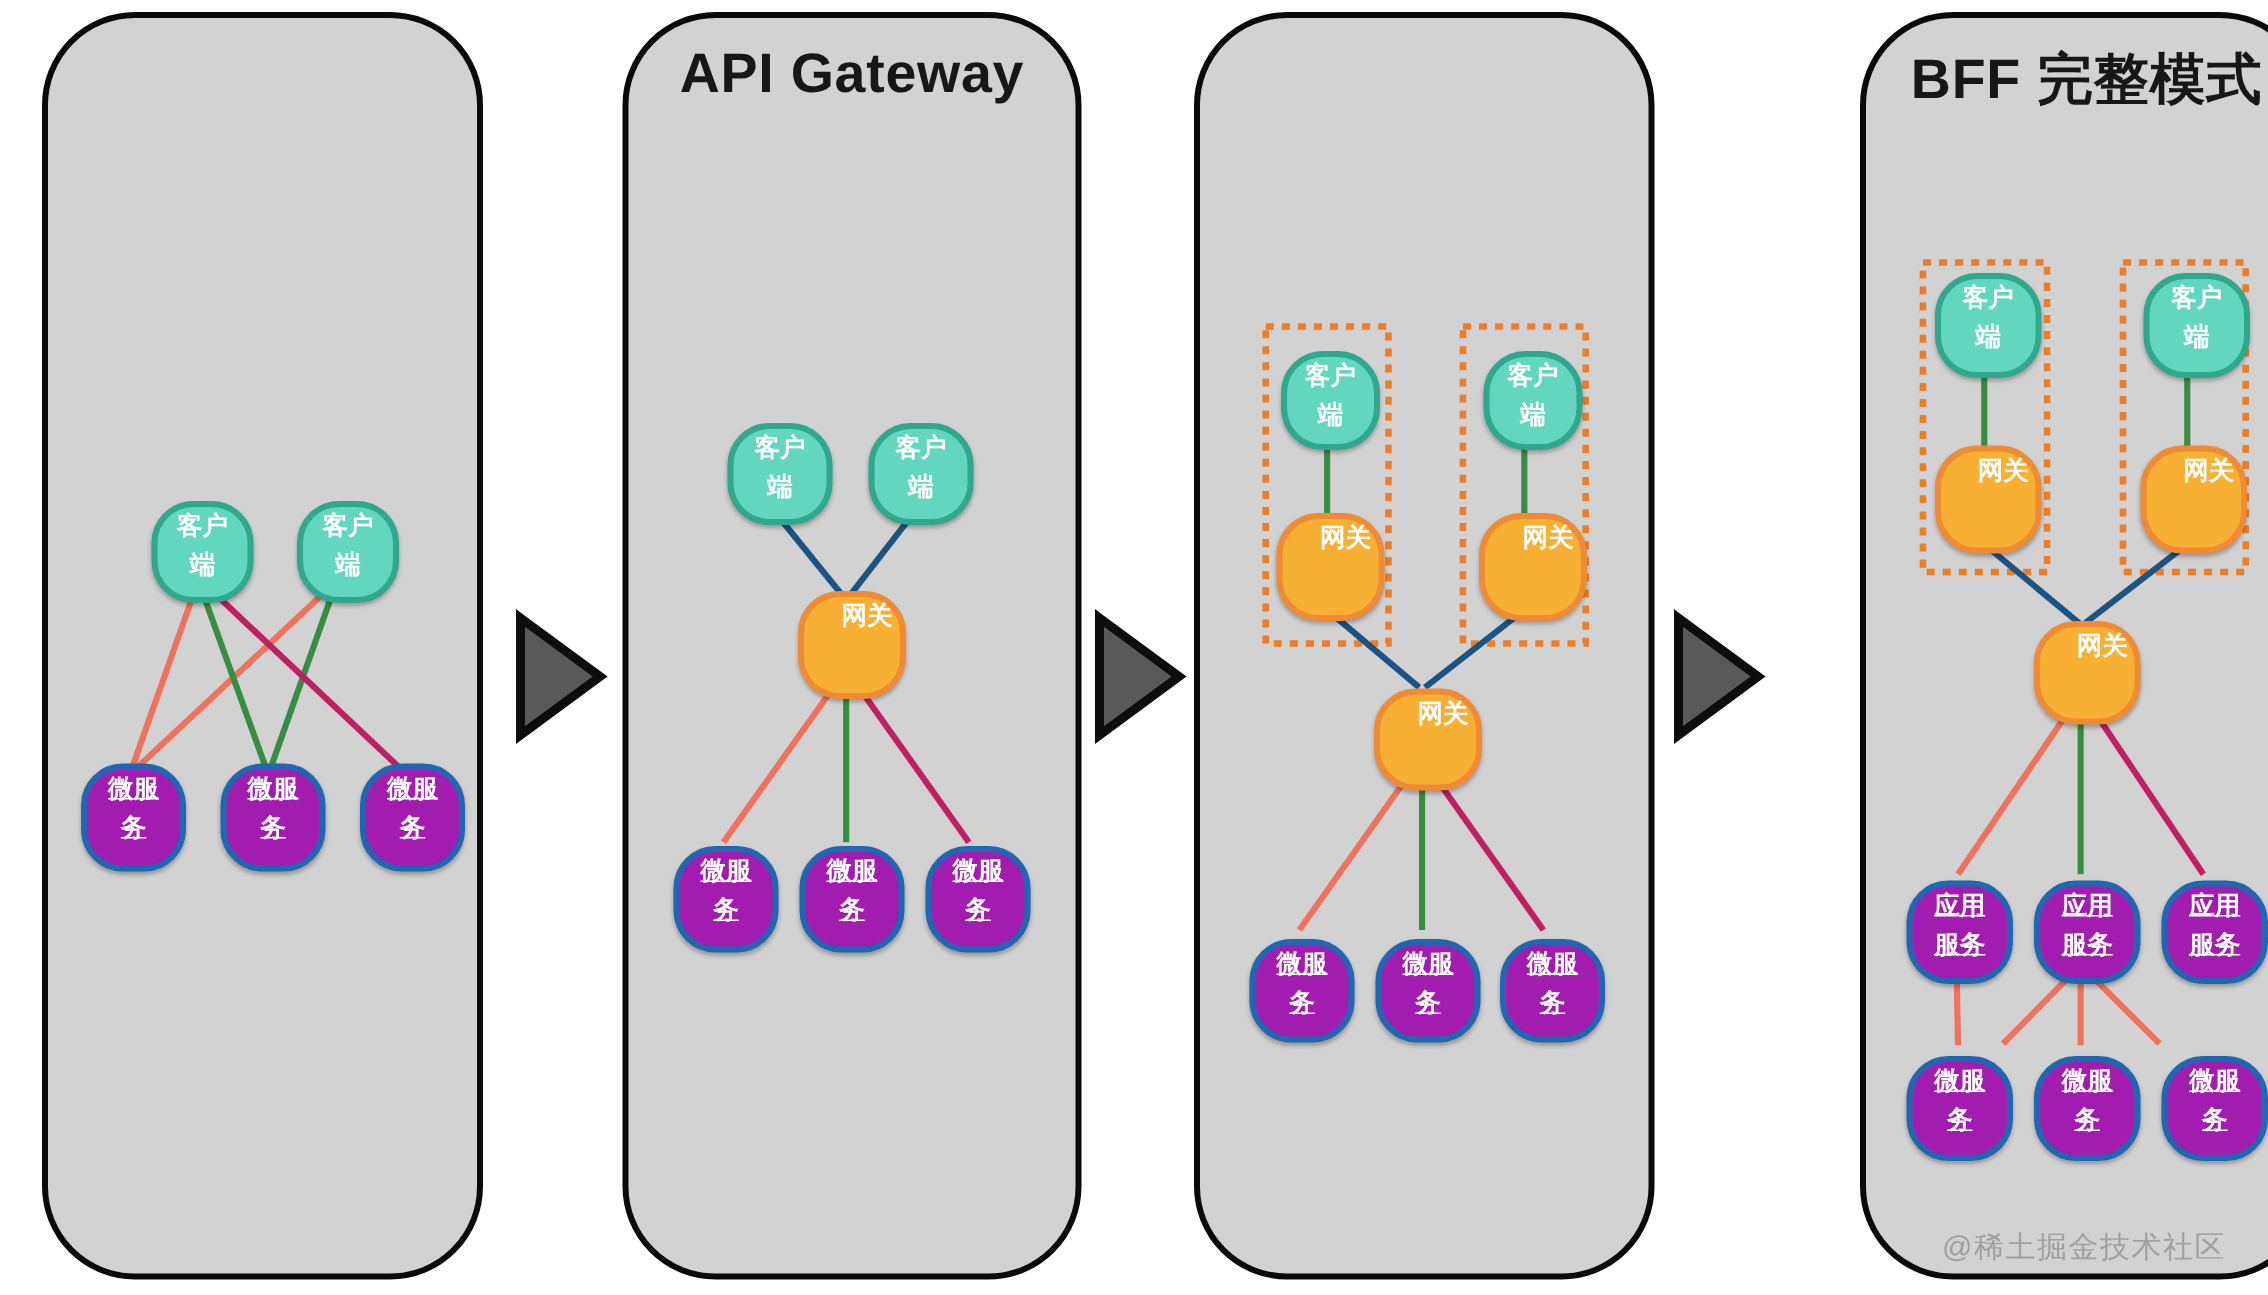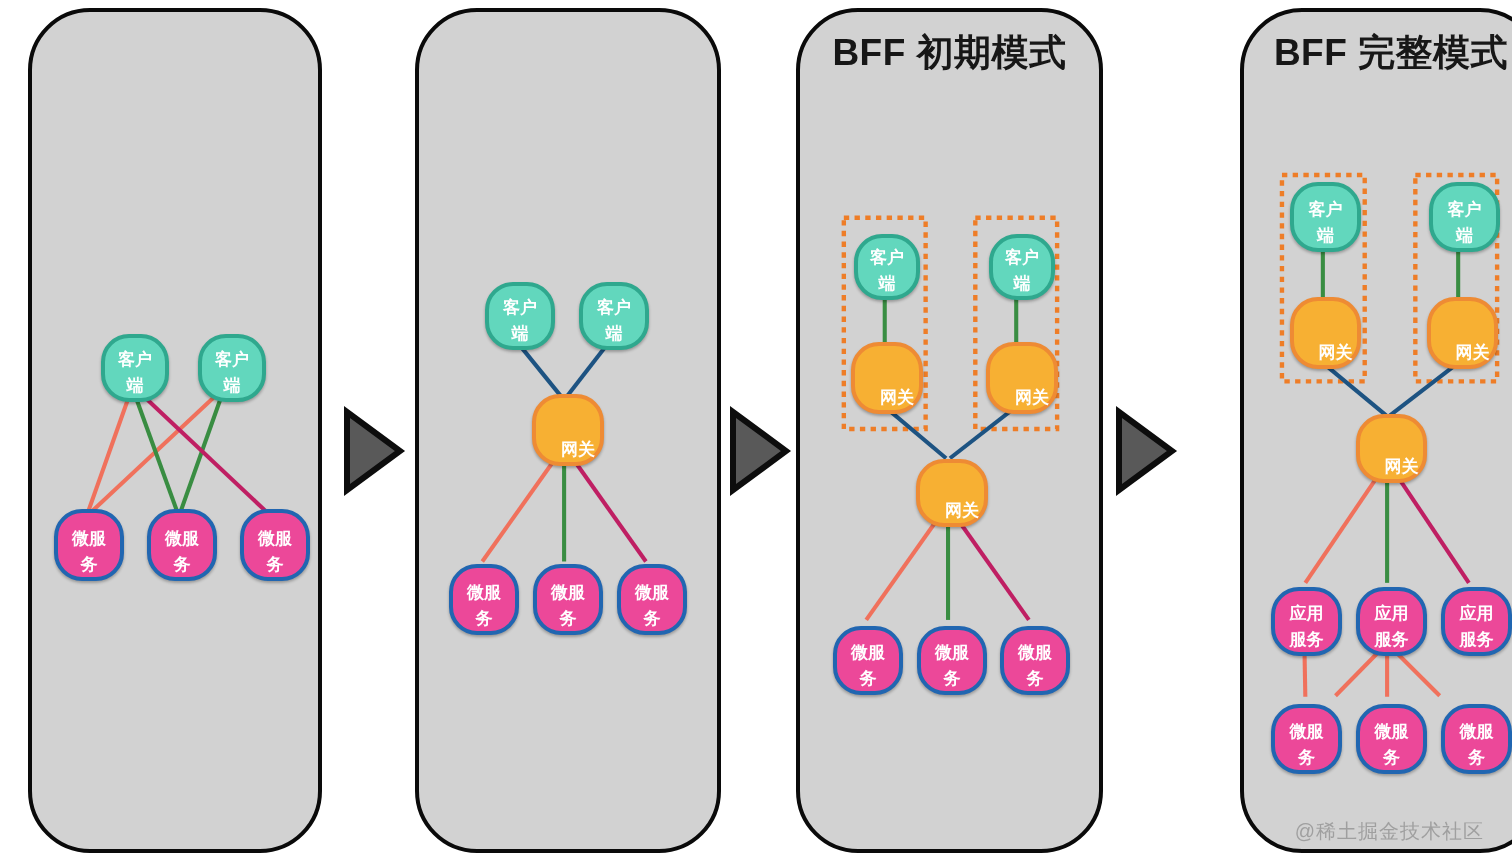--- a/index.html
+++ b/index.html
@@ -45,32 +45,32 @@
   svg.links line { stroke-width: 4.2; stroke-linecap: butt; }
   svg.links rect.bff-group {
     fill: none;
     stroke-width: 4.5;
     stroke-dasharray: 5.5 5.5;
   }
   .node {
     position: absolute;
     border-radius: 28px;
     display: flex;
-    align-items: flex-end;
+    align-items: flex-start;
     justify-content: center;
     text-align: center;
     color: #ffffff;
     font-weight: 700;
     font-size: 17px;
     line-height: 1.5;
     box-shadow: 0 2px 3px rgba(0,0,0,0.28);
   }
   .node span { display: inline-block; width: 40px; word-break: break-all; }
   .node-client  { background: #62d7bd; border: 4px solid #2fa88e; }
-  .node-service { background: #ec4899; border: 4px solid #2166b1; }
+  .node-service { background: #a21caf; border: 4px solid #2166b1; text-decoration: underline; }
   .node-gateway { background: #f7b033; border: 4px solid #ee8b34; padding-left: 20px; }
   .arrow {
     position: absolute;
     top: 404px;
     width: 64px;
     height: 94px;
   }
   .watermark {
     position: absolute;
     right: 28px;
@@ -109,20 +109,21 @@
     <div class="node node-service" style="left:208px; top:497px; width:70px; height:72px;">
         <span>微服务</span>
       </div>
   </div>
 
   <svg class="arrow" style="left:342px;" viewBox="0 0 64 94">
     <polygon points="5,8 58,47 5,86" stroke-width="6" stroke-linejoin="miter" stroke="#0d0d0d" fill="#595959"></polygon>
   </svg>
 
   <div class="panel panel-2">
+    <div class="panel-title">API Gateway</div>
     <svg class="links" viewBox="0 0 306 845">
       <line x1="101" y1="332" x2="148" y2="390" stroke="#1d5382"></line>
       <line x1="195" y1="332" x2="150" y2="390" stroke="#1d5382"></line>
       <line x1="141" y1="450" x2="65" y2="557" stroke="#f0715c"></line>
       <line x1="149" y1="450" x2="149" y2="557" stroke="#398d42"></line>
       <line x1="157" y1="450" x2="233" y2="557" stroke="#bf1f63"></line>
     </svg>
     <div class="node node-client" style="left:66px; top:270px; width:70px; height:68px;">
         <span>客户端</span>
       </div>
@@ -141,21 +142,20 @@
     <div class="node node-service" style="left:198px; top:552px; width:70px; height:71px;">
         <span>微服务</span>
       </div>
   </div>
 
   <svg class="arrow" style="left:728px;" viewBox="0 0 64 94">
     <polygon points="5,8 58,47 5,86" stroke-width="6" stroke-linejoin="miter" stroke="#0d0d0d" fill="#595959"></polygon>
   </svg>
 
   <div class="panel panel-3">
-    <div class="panel-title">BFF 初期模式</div>
     <svg class="links" viewBox="0 0 307 845">
       <rect class="bff-group" x="45" y="204" width="84" height="217" stroke="#ee7d27"></rect>
       <rect class="bff-group" x="180" y="204" width="84" height="217" stroke="#ee7d27"></rect>
       <line x1="87" y1="282" x2="87" y2="334" stroke="#398d42"></line>
       <line x1="222" y1="282" x2="222" y2="334" stroke="#398d42"></line>
       <line x1="87" y1="398" x2="150" y2="451" stroke="#1d5382"></line>
       <line x1="222" y1="398" x2="154" y2="451" stroke="#1d5382"></line>
       <line x1="143" y1="511" x2="68" y2="617" stroke="#f0715c"></line>
       <line x1="152" y1="511" x2="152" y2="617" stroke="#398d42"></line>
       <line x1="160" y1="511" x2="235" y2="617" stroke="#bf1f63"></line>

